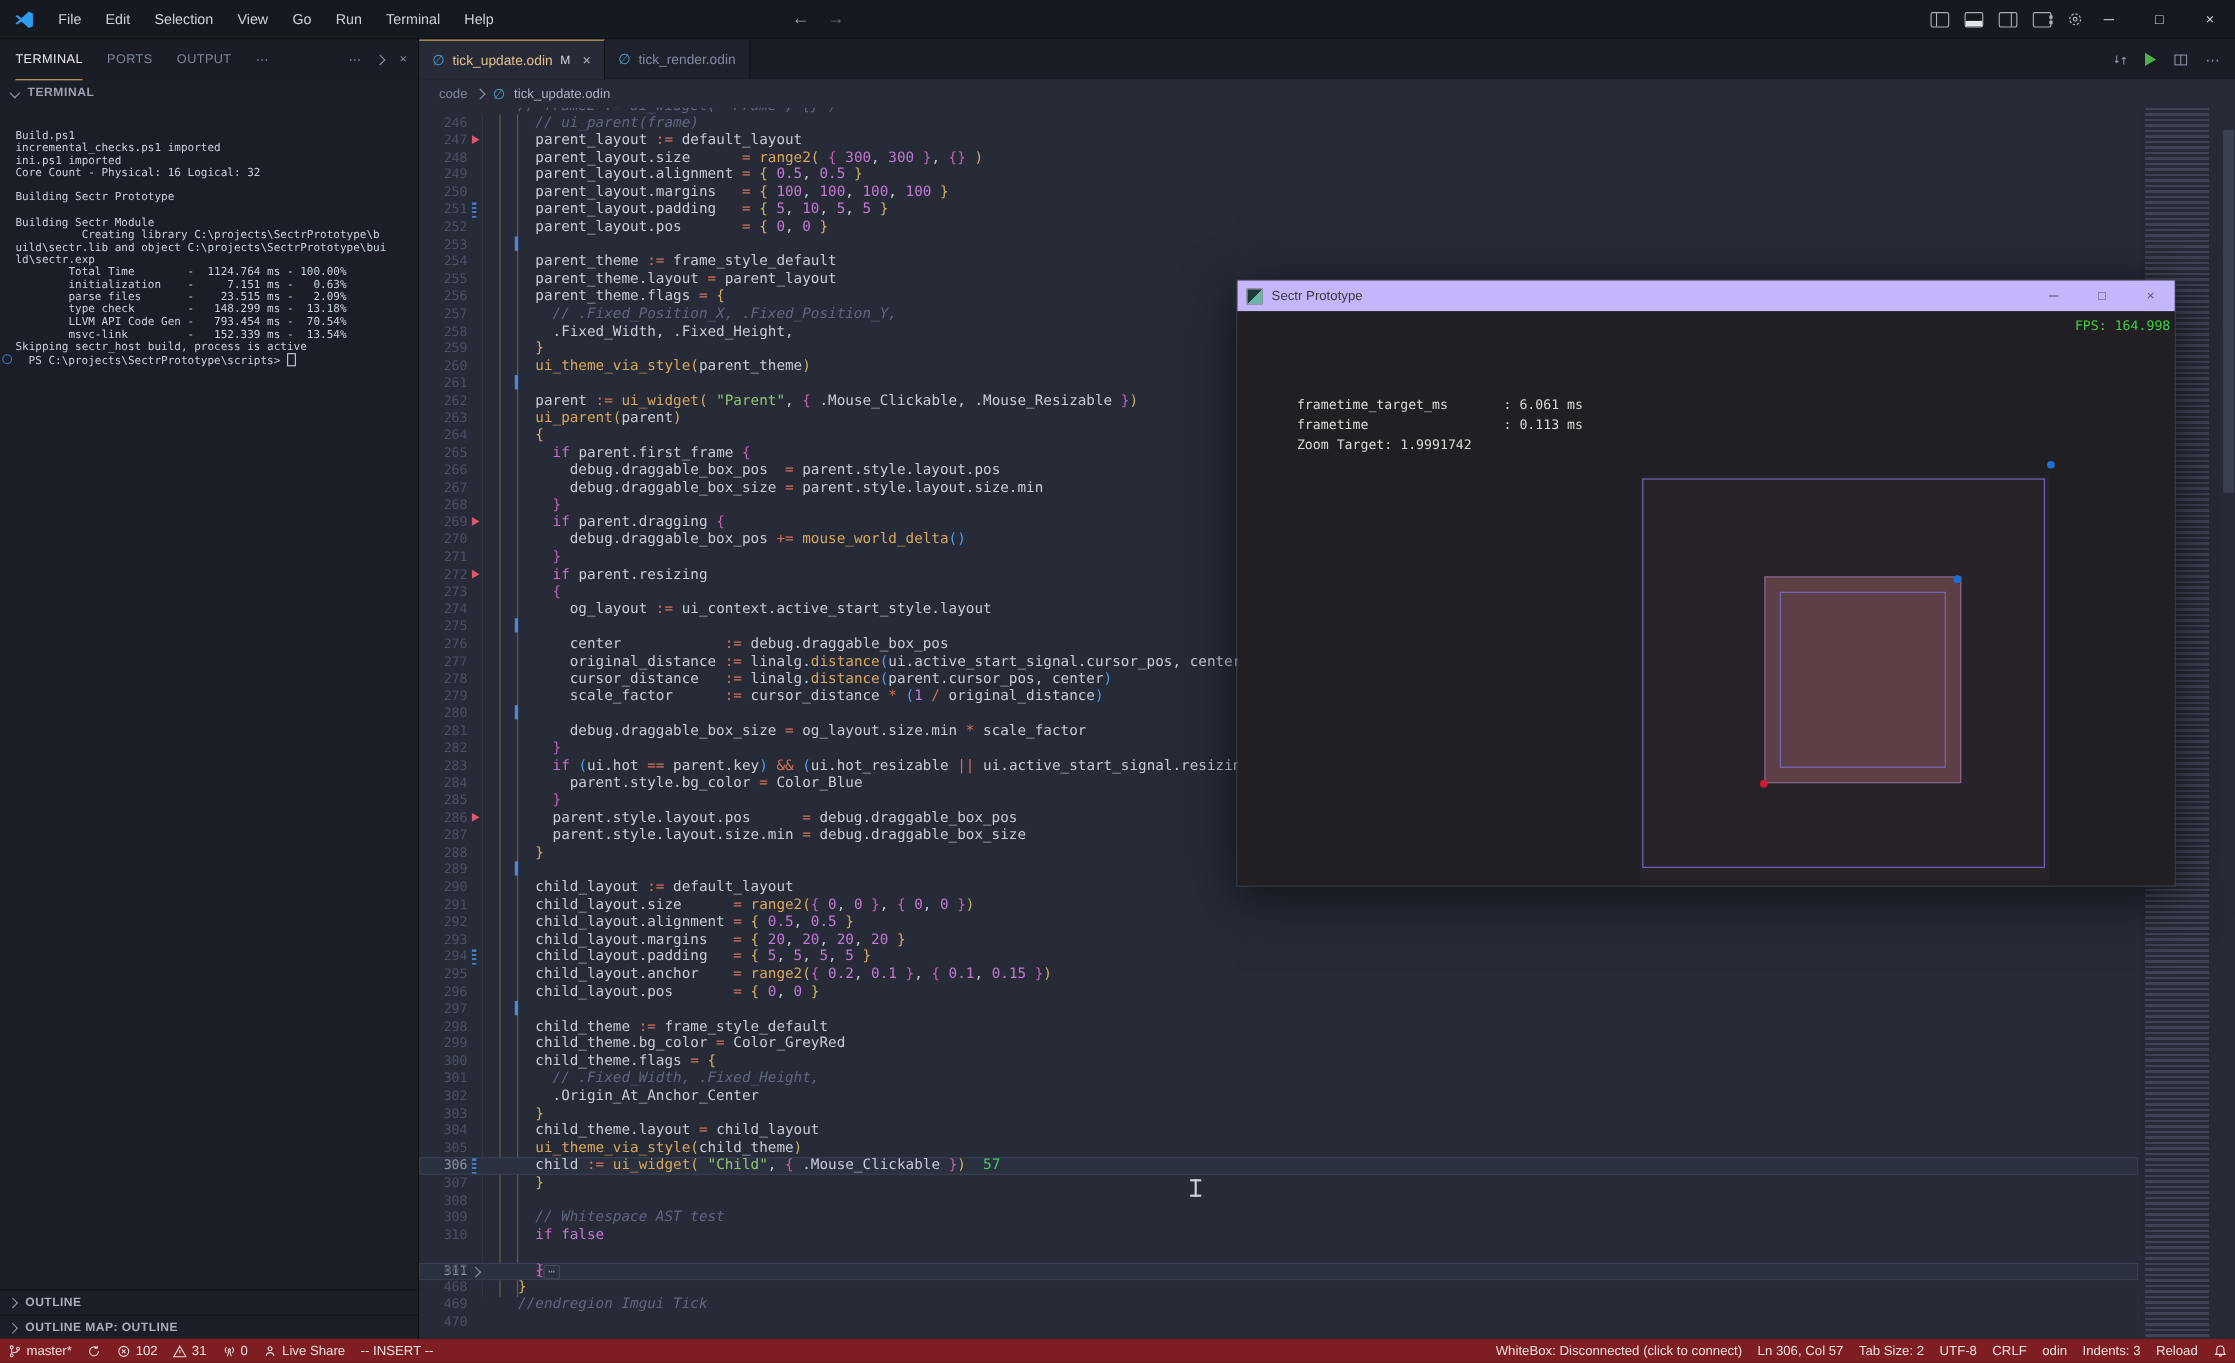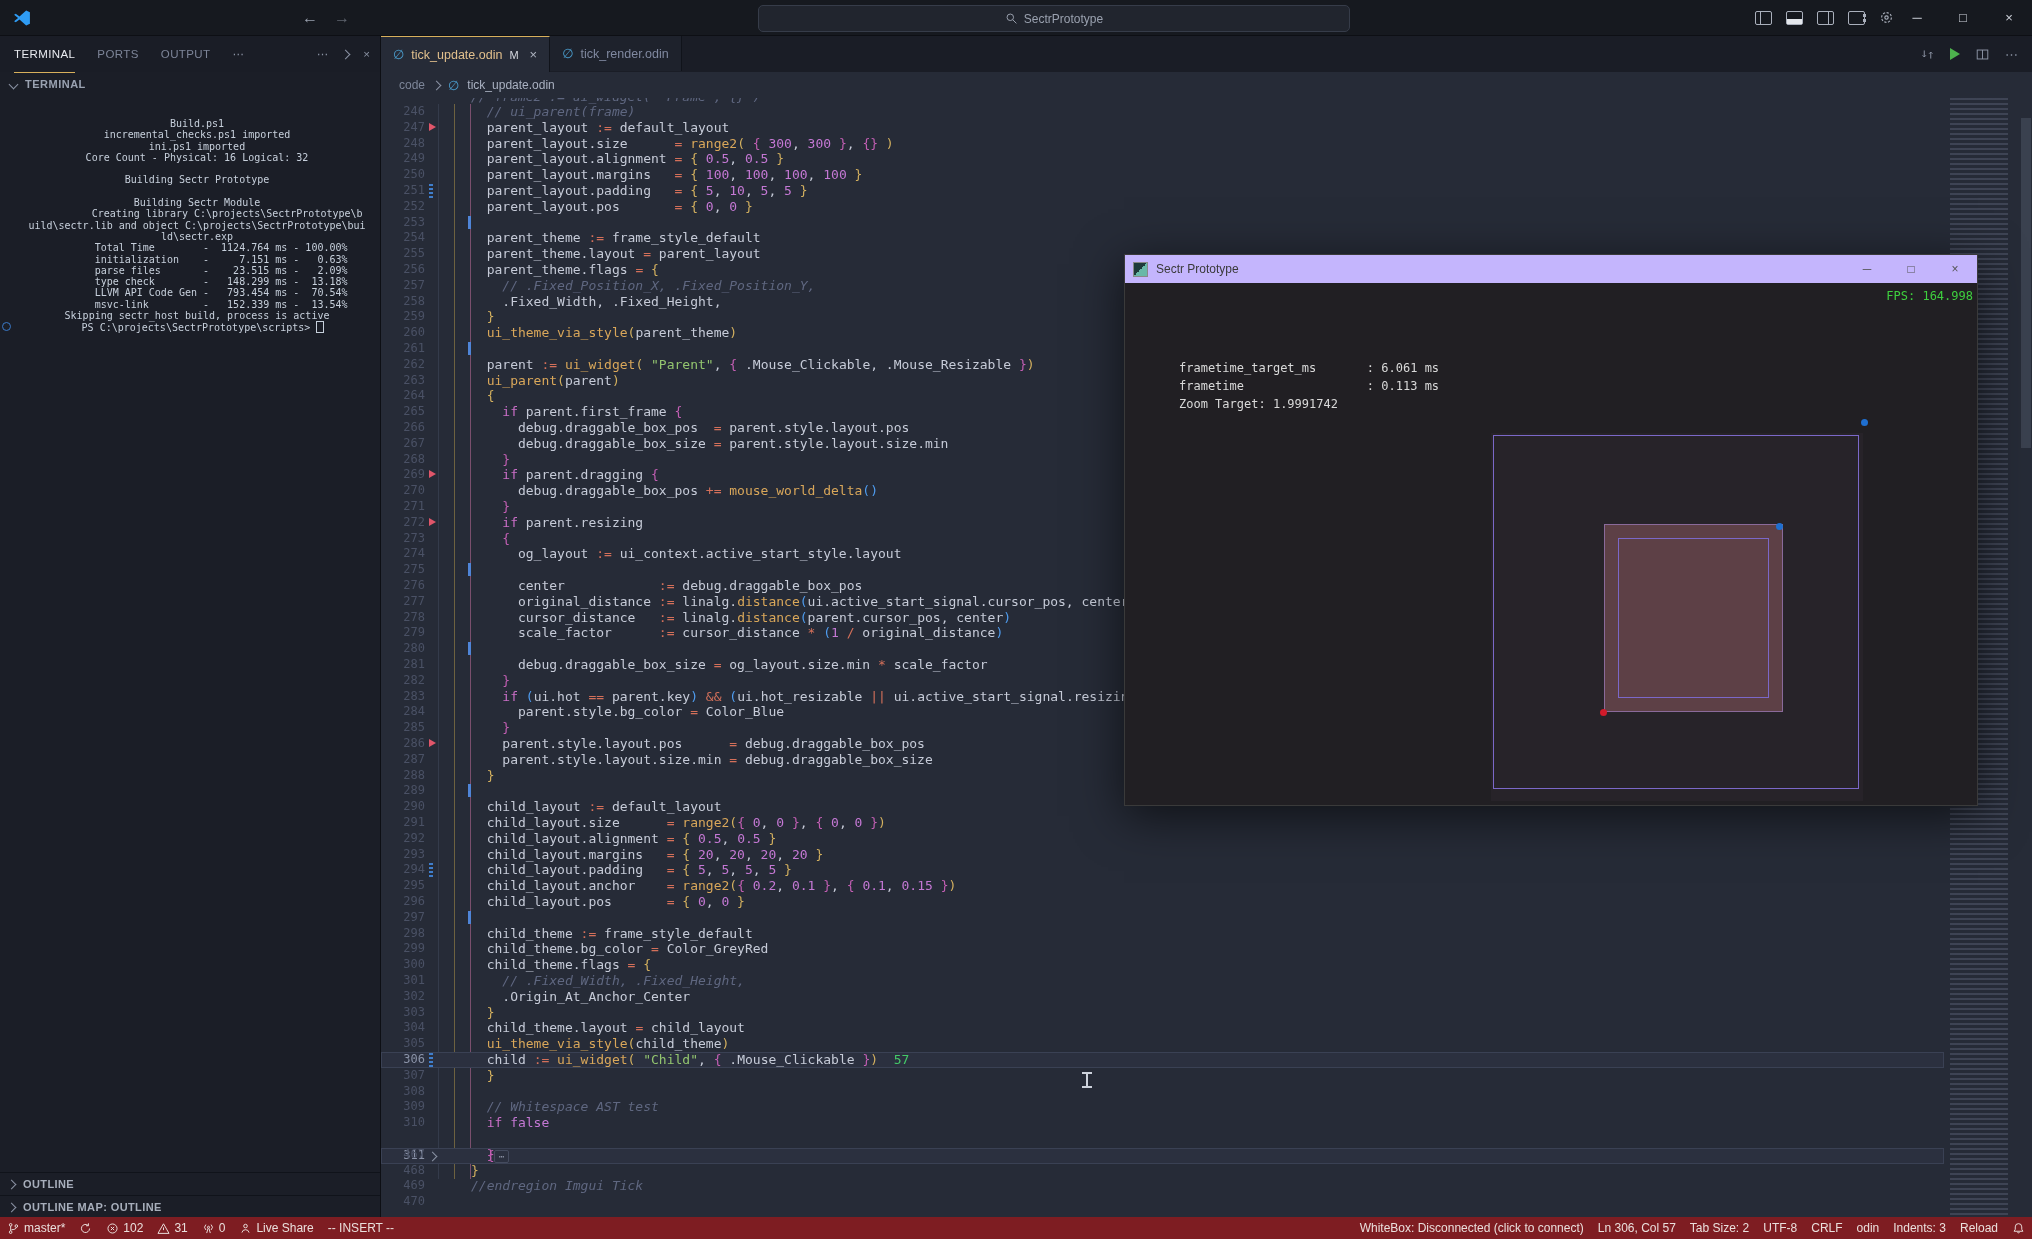--- a/index.html
+++ b/index.html
@@ -28,21 +28,21 @@
   .cvd{transform:rotate(45deg);}
   
   #panel{left:0;top:36px;width:380px;height:1181px;background:#1b1e27;border-right:1px solid #0d0f14;}
   #panel-tabs{height:36px;display:flex;align-items:center;padding-left:14px;gap:22px;font-size:11.5px;color:#7d8598;background:#1a1d26;}
   .ptab{height:36px;line-height:36px;letter-spacing:.4px;}
   .ptab.active{color:#e8eaef;border-bottom:1.5px solid #d8b05c;}
   #panel-tabs-right{position:absolute;right:10px;top:0;height:36px;display:flex;align-items:center;gap:14px;color:#8b93a4;}
   #panel-title{height:24px;display:flex;align-items:center;gap:8px;padding-left:10px;color:#9aa2b1;
                font-size:11px;font-weight:bold;letter-spacing:.5px;}
   #terminal{position:absolute;left:0;top:82px;width:380px;height:1060px;overflow:hidden;
-            font-family:"DejaVu Sans Mono",monospace;font-size:10px;line-height:11.3px;color:#c7d0dc;text-align:center;}
+            font-family:"DejaVu Sans Mono",monospace;font-size:10px;line-height:11.3px;color:#c7d0dc;}
   .tline{white-space:pre;padding-left:14px;}
   #prompt-row{position:relative;padding-left:26px;white-space:pre;}
   #prompt-deco{position:absolute;left:2px;top:1px;width:7px;height:7px;border:1.4px solid #3a79c8;border-radius:50%;}
   #term-cursor{display:inline-block;width:6px;height:10px;border:1px solid #c7d0dc;vertical-align:-2px;}
   
   #outline{left:0;top:1172px;width:380px;height:45px;background:#1b1e27;font-size:11px;color:#a7aebb;}
   .outline-row{height:22px;display:flex;align-items:center;gap:8px;padding-left:8px;border-top:1px solid #10131a;
                font-weight:bold;letter-spacing:.4px;}
   
   #editor{left:381px;top:36px;width:1651px;height:1181px;background:#262b37;}
@@ -106,30 +106,33 @@
   #ibeam .s1{top:0}#ibeam .s2{bottom:0}
   svg.ic{width:13px;height:13px;stroke:currentColor;fill:none;stroke-width:1.2;}
 </style>
 </head>
 <body>
 
 <div class="abs" id="titlebar">
   <svg id="vscode-logo" viewBox="0 0 24 24">
     <path fill="#2f9cf4" d="M17 3l4.5 2v14L17 21l-8-7.2-4.5 3.4L2.5 16l4.8-4L2.5 8l2-1.2L9 10.2z"></path>
   </svg>
+  <div id="menubar" style="display:flex;">
+      <span class="menu-item">File</span>
+      <span class="menu-item">Edit</span>
+      <span class="menu-item">Selection</span>
+      <span class="menu-item">View</span>
+      <span class="menu-item">Go</span>
+      <span class="menu-item">Run</span>
+      <span class="menu-item">Terminal</span>
+      <span class="menu-item">Help</span>
+    </div>
   <div class="nav-arrows">
     <span>←</span>
     <span style="opacity:.55">→</span>
-  </div>
-  <div class="abs" id="searchbox">
-    <svg class="ic" viewBox="0 0 16 16">
-        <circle cx="6.5" cy="6.5" r="4"></circle>
-        <path d="M9.5 9.5L14 14"></path>
-      </svg>
-    <span>SectrPrototype</span>
   </div>
   <div id="tb-right">
     <span class="lay-ico l"></span>
     <span class="lay-ico b"></span>
     <span class="lay-ico r"></span>
     <span class="lay-ico g"></span>
     <svg class="ic" viewBox="0 0 16 16" style="width:15px;height:15px;color:#aab0bc">
       <circle cx="8" cy="8" r="5.2" stroke-dasharray="2.4 1.6"></circle>
         <circle cx="8" cy="8" r="1.8"></circle>
     </svg>

